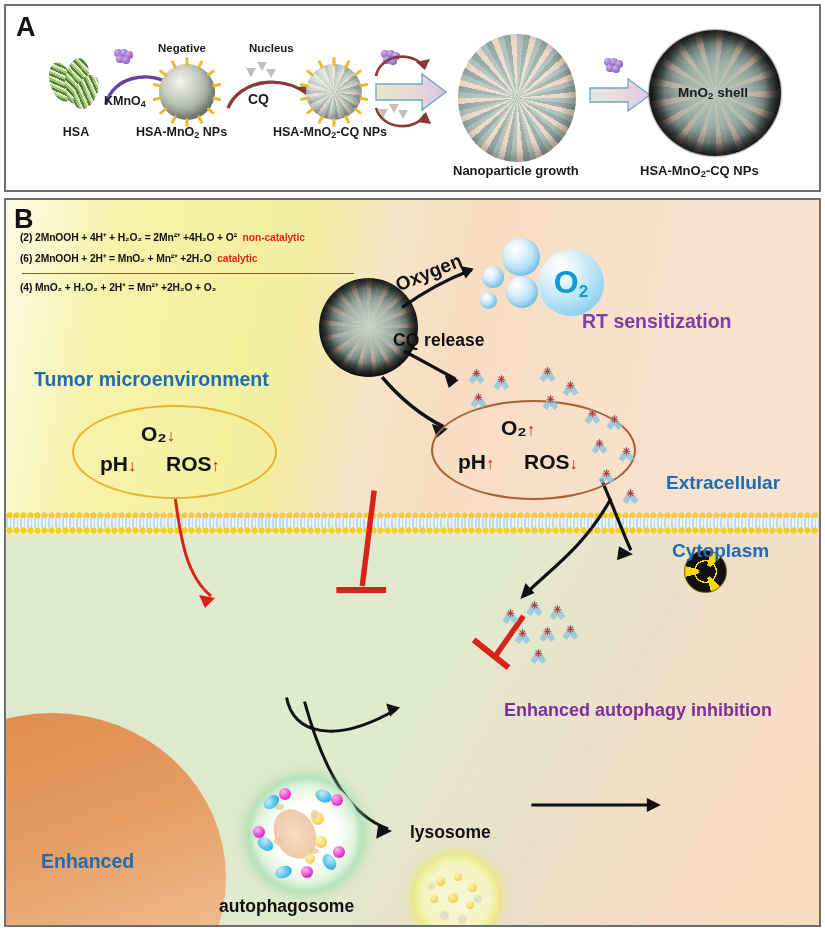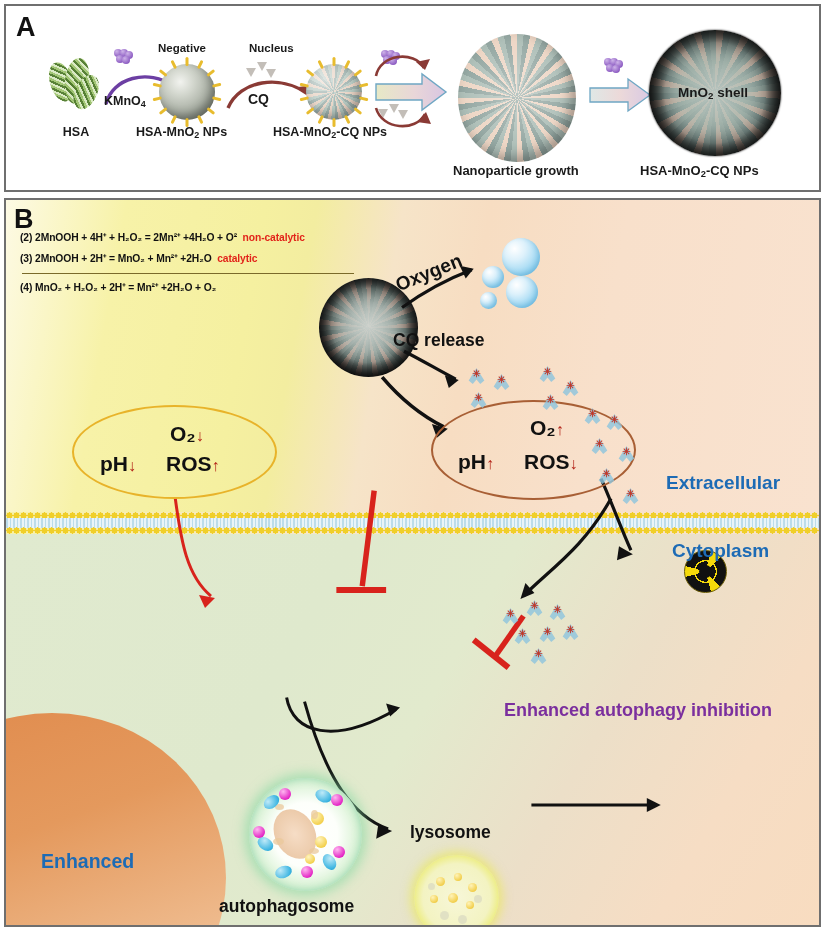--- a/index.html
+++ b/index.html
@@ -159,21 +159,21 @@
   #enh-auto      { left:498px; top:500px; font-size:18px;   color:#7b2f9e; }
 
   
   .tme-ellipse {
     position:absolute; border-radius:50%; background:transparent;
   }
   #tme-left  { left:66px;  top:205px; width:205px; height:94px; border:2.4px solid #e8b32a; }
   #tme-right { left:425px; top:200px; width:205px; height:100px; border:2.2px solid #a85f35; }
 
   .tme-text { position:absolute; font-weight:bold; color:#111; white-space:nowrap; }
-  .tme-o2 { font-size:21px;margin-left:29px; }
+  .tme-o2 { font-size:21px; }
   .tme-ph { font-size:21px; }
   .tme-ros { font-size:21px; }
 
   
   .svg-layer { position:absolute; inset:0; pointer-events:none; }
 
   
   #np-b {
     position:absolute; left:313px; top:78px; width:99px; height:99px; border-radius:50%;
     background:
@@ -435,21 +435,21 @@
       <div class="mem-row bot"></div>
     </div>
     <div class="b-bottom">
       <div class="nucleus"></div>
     </div>
 
     <div class="panel-letter" id="letter-b">B</div>
 
     <div class="eq-box">
       <div class="eq"><span>(2) 2MnOOH + 4H⁺ + H₂O₂ = 2Mn²⁺ +4H₂O + O²</span>&nbsp;&nbsp;<span class="red">non-catalytic</span></div>
-      <div class="eq"><span>(3) 2MnOOH + 2H⁺ = MnO₂ + Mn²⁺ +2H₂O</span>&nbsp;&nbsp;<span class="red">catalytic</span></div>
+      <div class="eq"><span>(6) 2MnOOH + 2H⁺ = MnO₂ + Mn²⁺ +2H₂O</span>&nbsp;&nbsp;<span class="red">catalytic</span></div>
       <div class="eq-rule"></div>
       <div class="eq"><span>(4) MnO₂ + H₂O₂ + 2H⁺ = Mn²⁺ +2H₂O + O₂</span></div>
     </div>
 
     <div id="np-b"></div>
 
     <svg class="svg-layer" viewBox="0 0 817 729">
 
       <path d="M398,108 C420,92 442,80 468,70" fill="none" stroke="#111" stroke-width="3.2"></path>
       <polygon points="470,69 456,66 462,79" fill="#111"></polygon>
@@ -486,24 +486,29 @@
     </svg>
 
     <div class="arrow-label" id="oxygen-label">Oxygen</div>
     <div class="arrow-label" id="cq-release-label">CQ release</div>
 
     <div class="bubbles">
       <div class="bub" style="left:4px; top:36px; width:22px; height:22px;"></div>
       <div class="bub" style="left:2px; top:62px; width:17px; height:17px;"></div>
       <div class="bub" style="left:24px; top:8px; width:38px; height:38px;"></div>
       <div class="bub" style="left:28px; top:46px; width:32px; height:32px;"></div>
-    </div>
-
+      <div id="o2-glyph">
+        <span><span>O</span><small>2</small></span>
+      </div>
+    </div>
+
+    <div class="b-head" id="rt-sens">RT sensitization</div>
     <div id="radiation"></div>
 
+    <div class="b-head" id="tumor-micro">Tumor microenvironment</div>
     <div class="tme-ellipse" id="tme-left"></div>
     <div class="tme-text tme-o2" style="left:135px; top:222px;">
       <span>O₂</span><span style="color:#b32318; font-size:16px;">↓</span>
     </div>
     <div class="tme-text tme-ph" style="left:94px; top:252px;">
       <span>pH</span><span style="color:#b32318; font-size:16px;">↓</span>
     </div>
     <div class="tme-text tme-ros" style="left:160px; top:252px;">
       <span>ROS</span><span style="color:#b32318; font-size:16px;">↑</span>
     </div>

